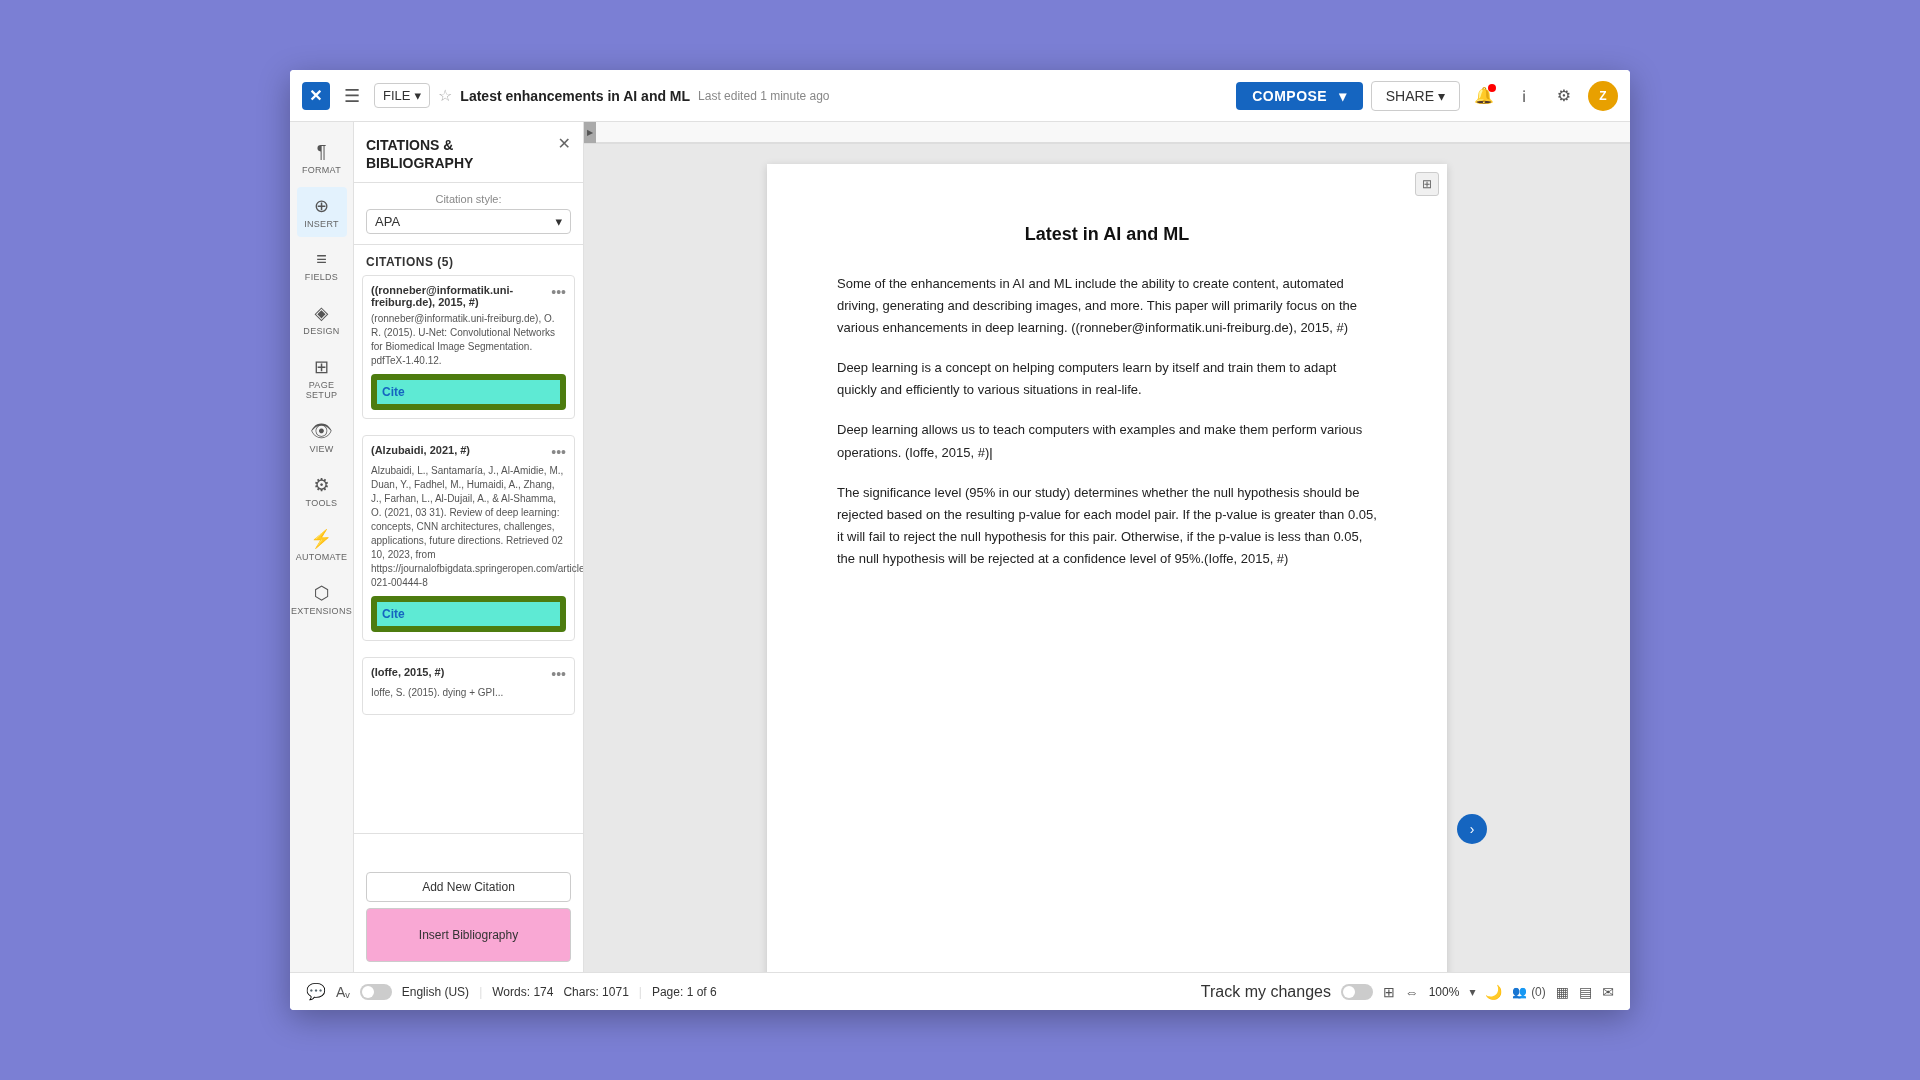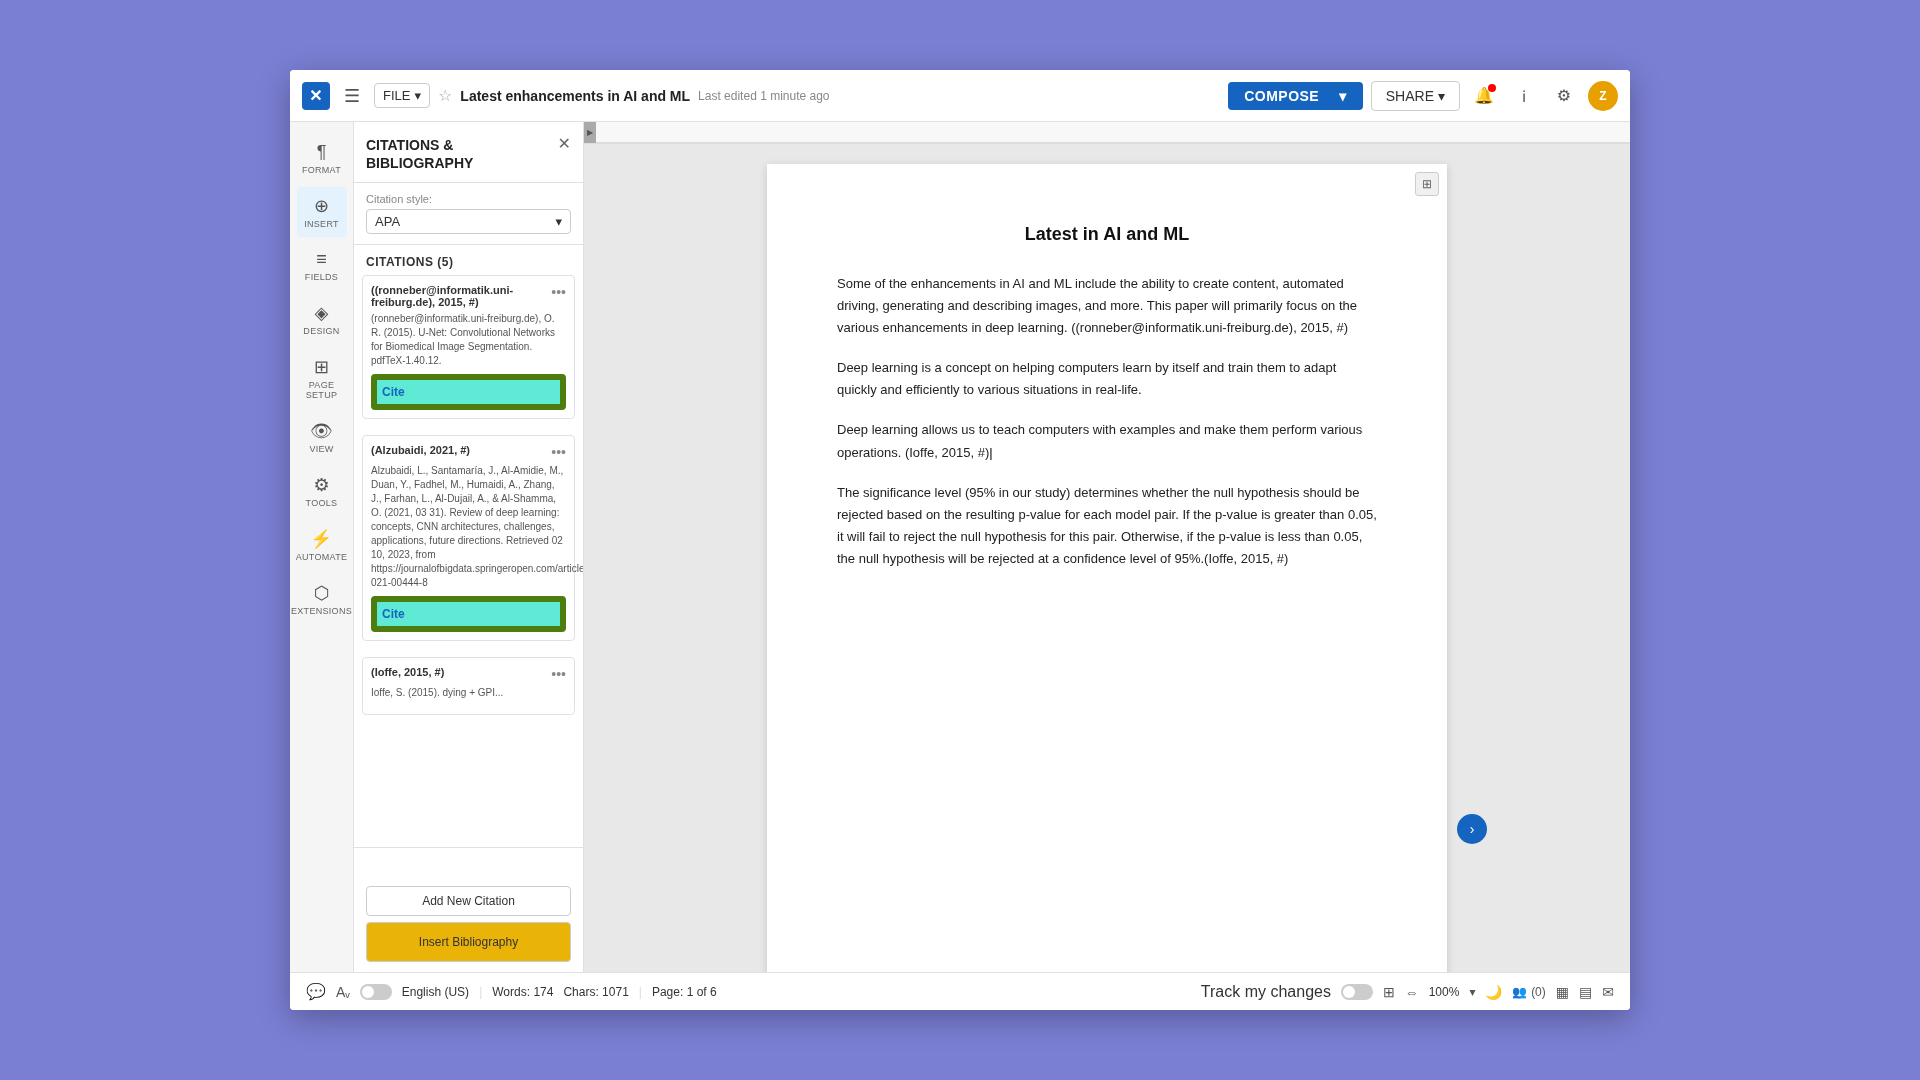--- a/index.html
+++ b/index.html
@@ -78,21 +78,21 @@
       color: #888;
       margin-left: 0;
     }
     .topbar-right {
       margin-left: auto;
       display: flex;
       align-items: center;
       gap: 8px;
     }
     .compose-btn {
-      display: flex; align-items: center; gap: 20px;
+      display: flex; align-items: center; gap: 12px;
       padding: 6px 16px;
       background: #1565c0;
       color: #fff;
       border-radius: 4px;
       cursor: pointer;
       font-size: 14px;
       font-weight: 600;
       letter-spacing: 0.5px;
     }
     .share-btn {
@@ -202,20 +202,21 @@
     .panel-close {
       cursor: pointer;
       color: #666;
       font-size: 16px;
       margin-top: -2px;
     }
 
     .citation-style-row {
       padding: 10px 12px;
       border-bottom: 1px solid #e0e0e0;
+      text-align: center;
     }
     .citation-style-label {
       font-size: 11px;
       color: #888;
       margin-bottom: 4px;
     }
     .citation-style-select {
       width: 100%;
       display: flex;
       align-items: center;
@@ -300,22 +301,22 @@
       border: 1px solid #ccc;
       border-radius: 4px;
       cursor: pointer;
       font-size: 12px;
       color: #333;
       text-align: center;
       margin-top: 28px;
     }
     .insert-bibliography-btn {
       width: 100%;
-      padding: 12px;
-      background: #eab308;
+      padding: 19px;
+      background: #f9a8d4;
       border: 1px solid #ccc;
       border-radius: 4px;
       cursor: pointer;
       font-size: 12px;
       color: #333;
       text-align: center;
     }
 
     
     .ruler {

